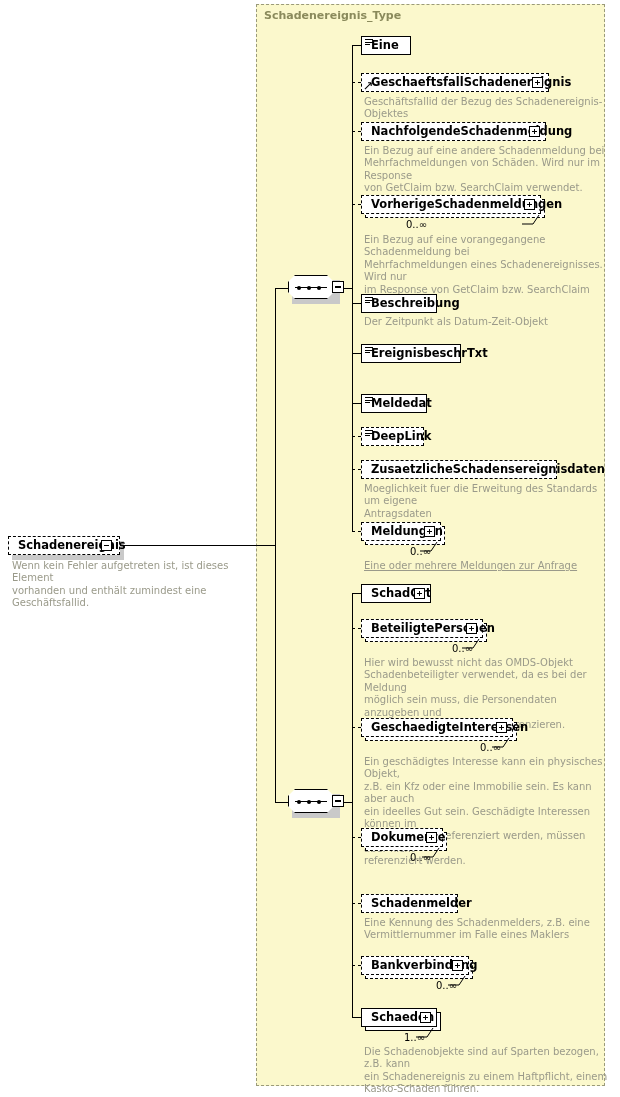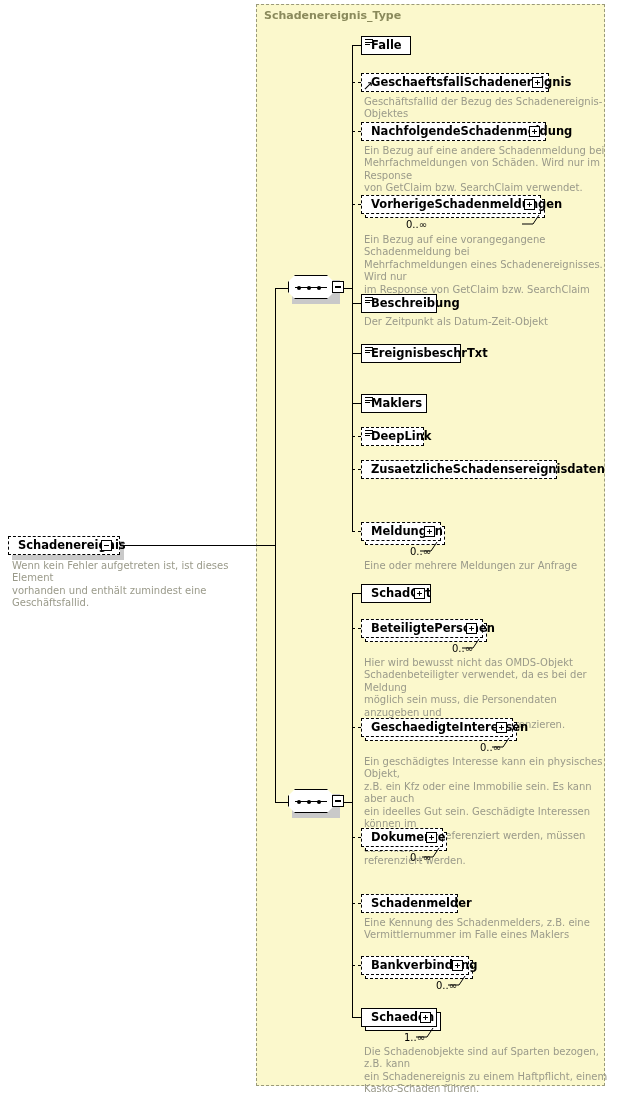--- a/index.html
+++ b/index.html
@@ -188,21 +188,21 @@
   <div class="dln h" style="left:352px;top:531px;width:9px;"></div>
 
   <div class="node" style="left:361px;top:36px;">
     <div class="shadow" style="right:-4px;bottom:-5px;"></div>
     <div class="nbox" style="width:50px;height:19px;">
       <div class="tglyph">
           <i></i>
           <i></i>
           <i></i>
         </div>
-      <span class="nlabel">Falle</span>
+      <span class="nlabel">Eine</span>
     </div>
   </div>
 
   <div class="node opt" style="left:361px;top:73px;">
     <div class="shadow" style="right:-4px;bottom:-5px;"></div>
     <div class="nbox" style="width:188px;height:19px;">
       <svg class="rglyph" viewBox="0 0 10 10">
         <path d="M1,9 L8,2 M8,2 L4.5,2 M8,2 L8,5.5" stroke="#000" stroke-width="1.2" fill="none"></path>
       </svg>
       <span class="nlabel">GeschaeftsfallSchadenereignis</span>
@@ -265,21 +265,21 @@
   </div>
 
   <div class="node" style="left:361px;top:394px;">
     <div class="shadow" style="right:-4px;bottom:-5px;"></div>
     <div class="nbox" style="width:66px;height:19px;">
       <div class="tglyph">
           <i></i>
           <i></i>
           <i></i>
         </div>
-      <span class="nlabel">Maklers</span>
+      <span class="nlabel">Meldedat</span>
     </div>
   </div>
 
   <div class="node opt" style="left:361px;top:427px;">
     <div class="shadow" style="right:-4px;bottom:-5px;"></div>
     <div class="nbox" style="width:63px;height:19px;">
       <div class="tglyph">
           <i></i>
           <i></i>
           <i></i>
@@ -287,34 +287,36 @@
       <span class="nlabel">DeepLink</span>
     </div>
   </div>
 
   <div class="node opt" style="left:361px;top:460px;">
     <div class="shadow" style="right:-4px;bottom:-5px;"></div>
     <div class="nbox" style="width:196px;height:19px;">
       <span class="nlabel">ZusaetzlicheSchadensereignisdaten</span>
     </div>
   </div>
+  <div class="anno" style="left:364px;top:483px;width:244px;">Moeglichkeit fuer die Erweitung des Standards um eigene
+Antragsdaten</div>
 
   <div class="node opt" style="left:361px;top:522px;">
     <div class="stack" style="width:80px;height:19px;"></div>
     <div class="shadow" style="left:8px;top:9px;right:-8px;bottom:-9px;"></div>
     <div class="nbox" style="width:80px;height:19px;">
       <span class="nlabel">Meldungen</span>
     </div>
     <div class="plus" style="left:63px;top:4px;"></div>
     <svg class="hook" style="left:58px;top:18px;width:22px;height:14px;" viewBox="0 0 22 14">
       <path d="M1,11 L12,11 L18,2" stroke="#000" stroke-width="1" fill="none"></path>
     </svg>
   </div>
   <div class="mult" style="left:410px;top:546px;">0..∞</div>
-  <div class="anno" style="left:364px;top:560px;width:244px;">Eine oder mehrere Meldungen zur Anfrage</div>
+  <div class="anno" style="left:364px;top:560px;width:244px;text-decoration:underline;">Eine oder mehrere Meldungen zur Anfrage</div>
 
   <div class="seq" style="left:288px;top:789px;">
     <div class="sshadow"></div>
     <div class="oct"></div>
     <div class="dline"></div>
     <div class="dots">
       <b style="left:0;"></b>
         <b style="left:10px;"></b>
         <b style="left:20px;"></b>
     </div>

